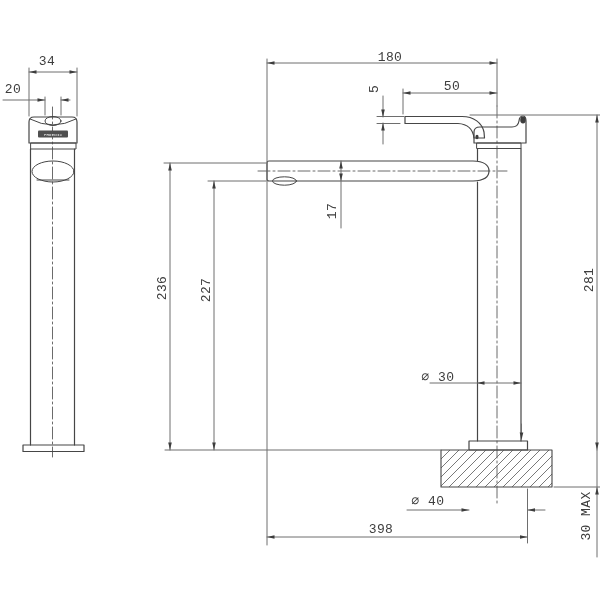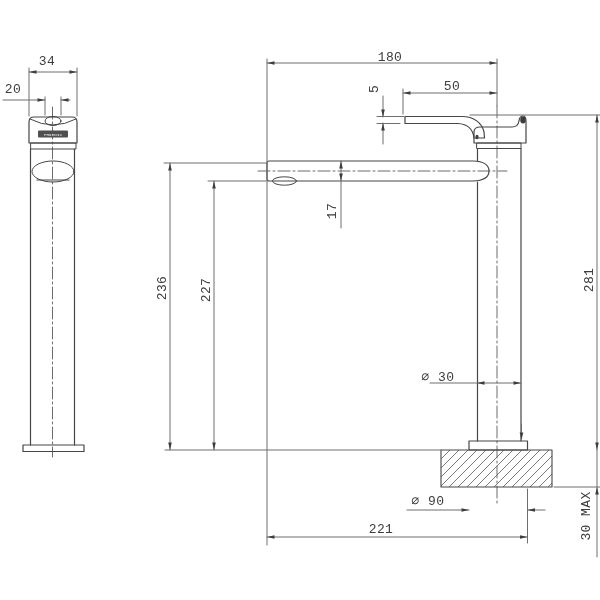--- a/index.html
+++ b/index.html
@@ -156,18 +156,18 @@
   <div class="dim-label" style="left:47px;top:61px">34</div>
   <div class="dim-label" style="left:13px;top:89px">20</div>
   <div class="dim-label" style="left:390px;top:57px">180</div>
   <div class="dim-label" style="left:452px;top:86px">50</div>
   <div class="dim-label rot" style="left:374px;top:89px">5</div>
   <div class="dim-label rot" style="left:332px;top:211px">17</div>
   <div class="dim-label rot" style="left:162px;top:288px">236</div>
   <div class="dim-label rot" style="left:206px;top:290px">227</div>
   <div class="dim-label rot" style="left:589px;top:280px">281</div>
   <div class="dim-label" style="left:438px;top:377px">∅ 30</div>
-  <div class="dim-label" style="left:428px;top:501px">∅ 90</div>
-  <div class="dim-label" style="left:381px;top:529px">221</div>
+  <div class="dim-label" style="left:428px;top:501px">∅ 40</div>
+  <div class="dim-label" style="left:381px;top:529px">398</div>
   <div class="dim-label rot" style="left:586px;top:516px">30 MAX</div>
   <div class="brand-badge" style="left:53px;top:134.5px">PHOENIX</div>
 
 </div>
 
 </body></html>

